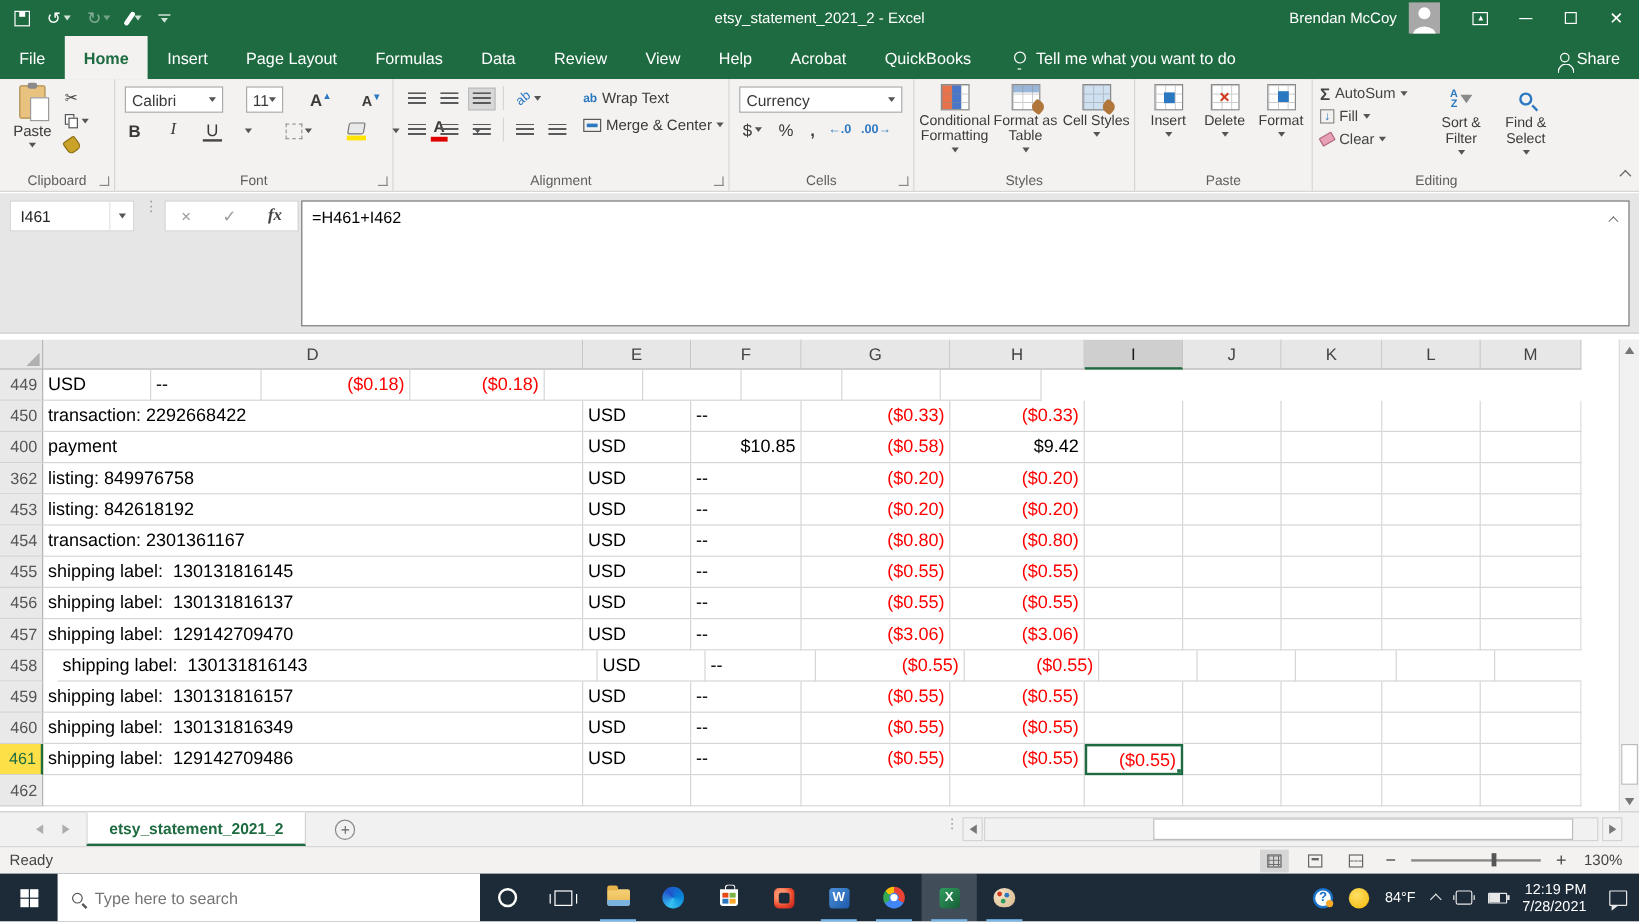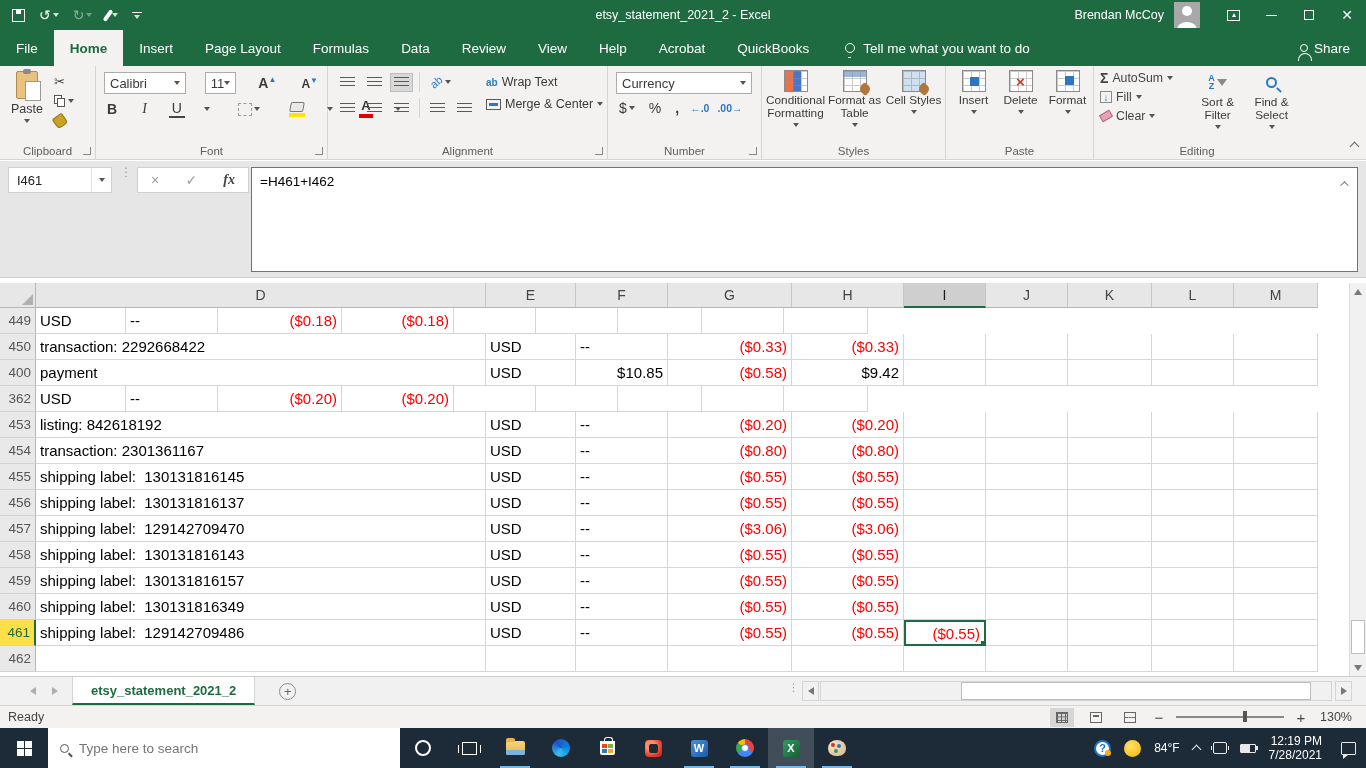--- a/index.html
+++ b/index.html
@@ -422,21 +422,21 @@
         <span class="fmt-btn">
             <span>$</span>
             <span class="caret"></span>
           </span>
         <span class="fmt-btn">%</span>
         <span class="fmt-btn" style="font-weight:bold">,</span>
         <span class="dec-ic"><b>←.0</b></span>
         <span class="dec-ic"><b>.00→</b></span>
       </div>
     </div>
-    <div class="g-label">Number</div>
+    <div class="g-label">Cells</div>
     <span class="launcher"></span>
   </div>
 
   <div class="group" style="width:184px">
     <div class="bigbtn-row">
       <div class="bigbtn">
         <span class="sq-ic cf-ic">
             <span class="grid-lines"></span>
           </span>
         <span>Conditional Formatting</span>
@@ -599,20 +599,21 @@
         <div class="cell num red" style="width: 124px;">($0.58)</div>
         <div class="cell num" style="width: 112px;">$9.42</div>
         <div class="cell num" style="width: 82px;"></div>
         <div class="cell num" style="width: 82px;"></div>
         <div class="cell num" style="width: 84px;"></div>
         <div class="cell num" style="width: 82px;"></div>
         <div class="cell num" style="width: 84px;"></div>
       </div>
       <div class="grow">
         <div class="row-h">362</div>
+        <div class="cell" style="width: 450px;">listing: 849976758</div>
         <div class="cell" style="width: 90px;">USD</div>
         <div class="cell" style="width: 92px;">--</div>
         <div class="cell num red" style="width: 124px;">($0.20)</div>
         <div class="cell num red" style="width: 112px;">($0.20)</div>
         <div class="cell num" style="width: 82px;"></div>
         <div class="cell num" style="width: 82px;"></div>
         <div class="cell num" style="width: 84px;"></div>
         <div class="cell num" style="width: 82px;"></div>
         <div class="cell num" style="width: 84px;"></div>
       </div>
@@ -676,21 +677,21 @@
         <div class="cell num red" style="width: 124px;">($3.06)</div>
         <div class="cell num red" style="width: 112px;">($3.06)</div>
         <div class="cell num" style="width: 82px;"></div>
         <div class="cell num" style="width: 82px;"></div>
         <div class="cell num" style="width: 84px;"></div>
         <div class="cell num" style="width: 82px;"></div>
         <div class="cell num" style="width: 84px;"></div>
       </div>
       <div class="grow">
         <div class="row-h">458</div>
-        <div class="cell" style="width: 450px;">shipping label:  130131816143</div>
+        <div class="cell" style="width: 450px; margin-left: 12px;">shipping label:  130131816143</div>
         <div class="cell" style="width: 90px;">USD</div>
         <div class="cell" style="width: 92px;">--</div>
         <div class="cell num red" style="width: 124px;">($0.55)</div>
         <div class="cell num red" style="width: 112px;">($0.55)</div>
         <div class="cell num" style="width: 82px;"></div>
         <div class="cell num" style="width: 82px;"></div>
         <div class="cell num" style="width: 84px;"></div>
         <div class="cell num" style="width: 82px;"></div>
         <div class="cell num" style="width: 84px;"></div>
       </div>

